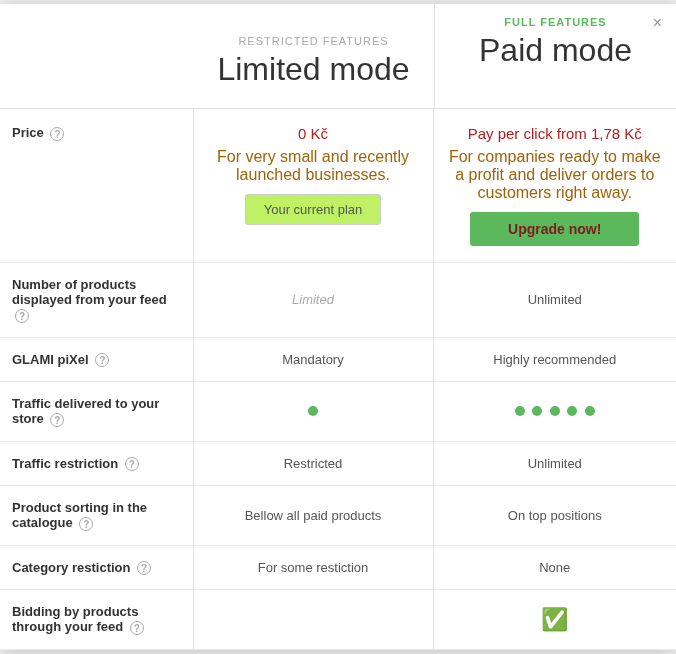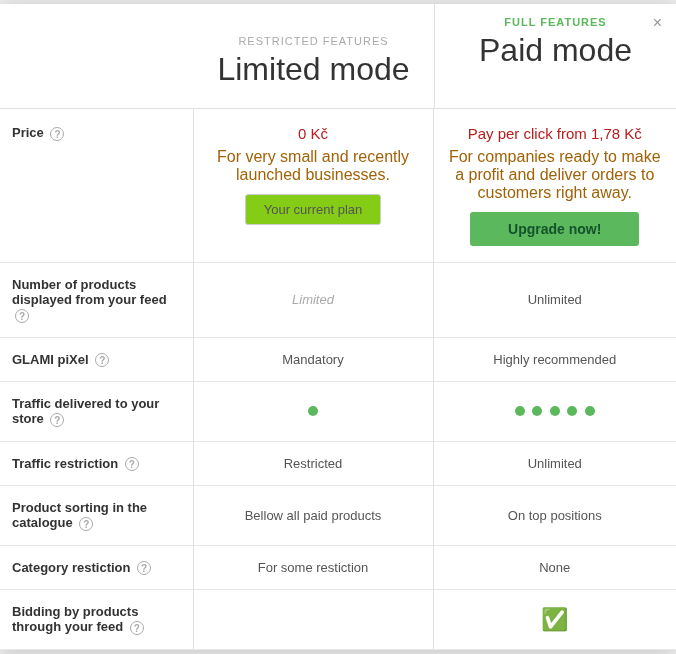--- a/index.html
+++ b/index.html
@@ -106,30 +106,30 @@
       color: #b91c1c;
       margin-bottom: 6px;
     }
     .price-sub {
       font-size: 16px;
       color: #a16207;
       margin-bottom: 10px;
     }
     .current-plan-btn {
       border: 1px solid #ccc;
-      background: #84cc16;
+      background: #bef264;
       color: #555;
       padding: 7px 18px;
       font-size: 13px;
       cursor: pointer;
       border-radius: 3px;
     }
     .upgrade-btn {
       background: #5cb85c;
-      color: #14532d;
+      color: #7f1d1d;
       border: none;
       padding: 9px 38px;
       font-size: 14px;
       font-weight: bold;
       cursor: pointer;
       border-radius: 3px;
     }
     .limited-text {
       color: #aaa;
       font-style: italic;

